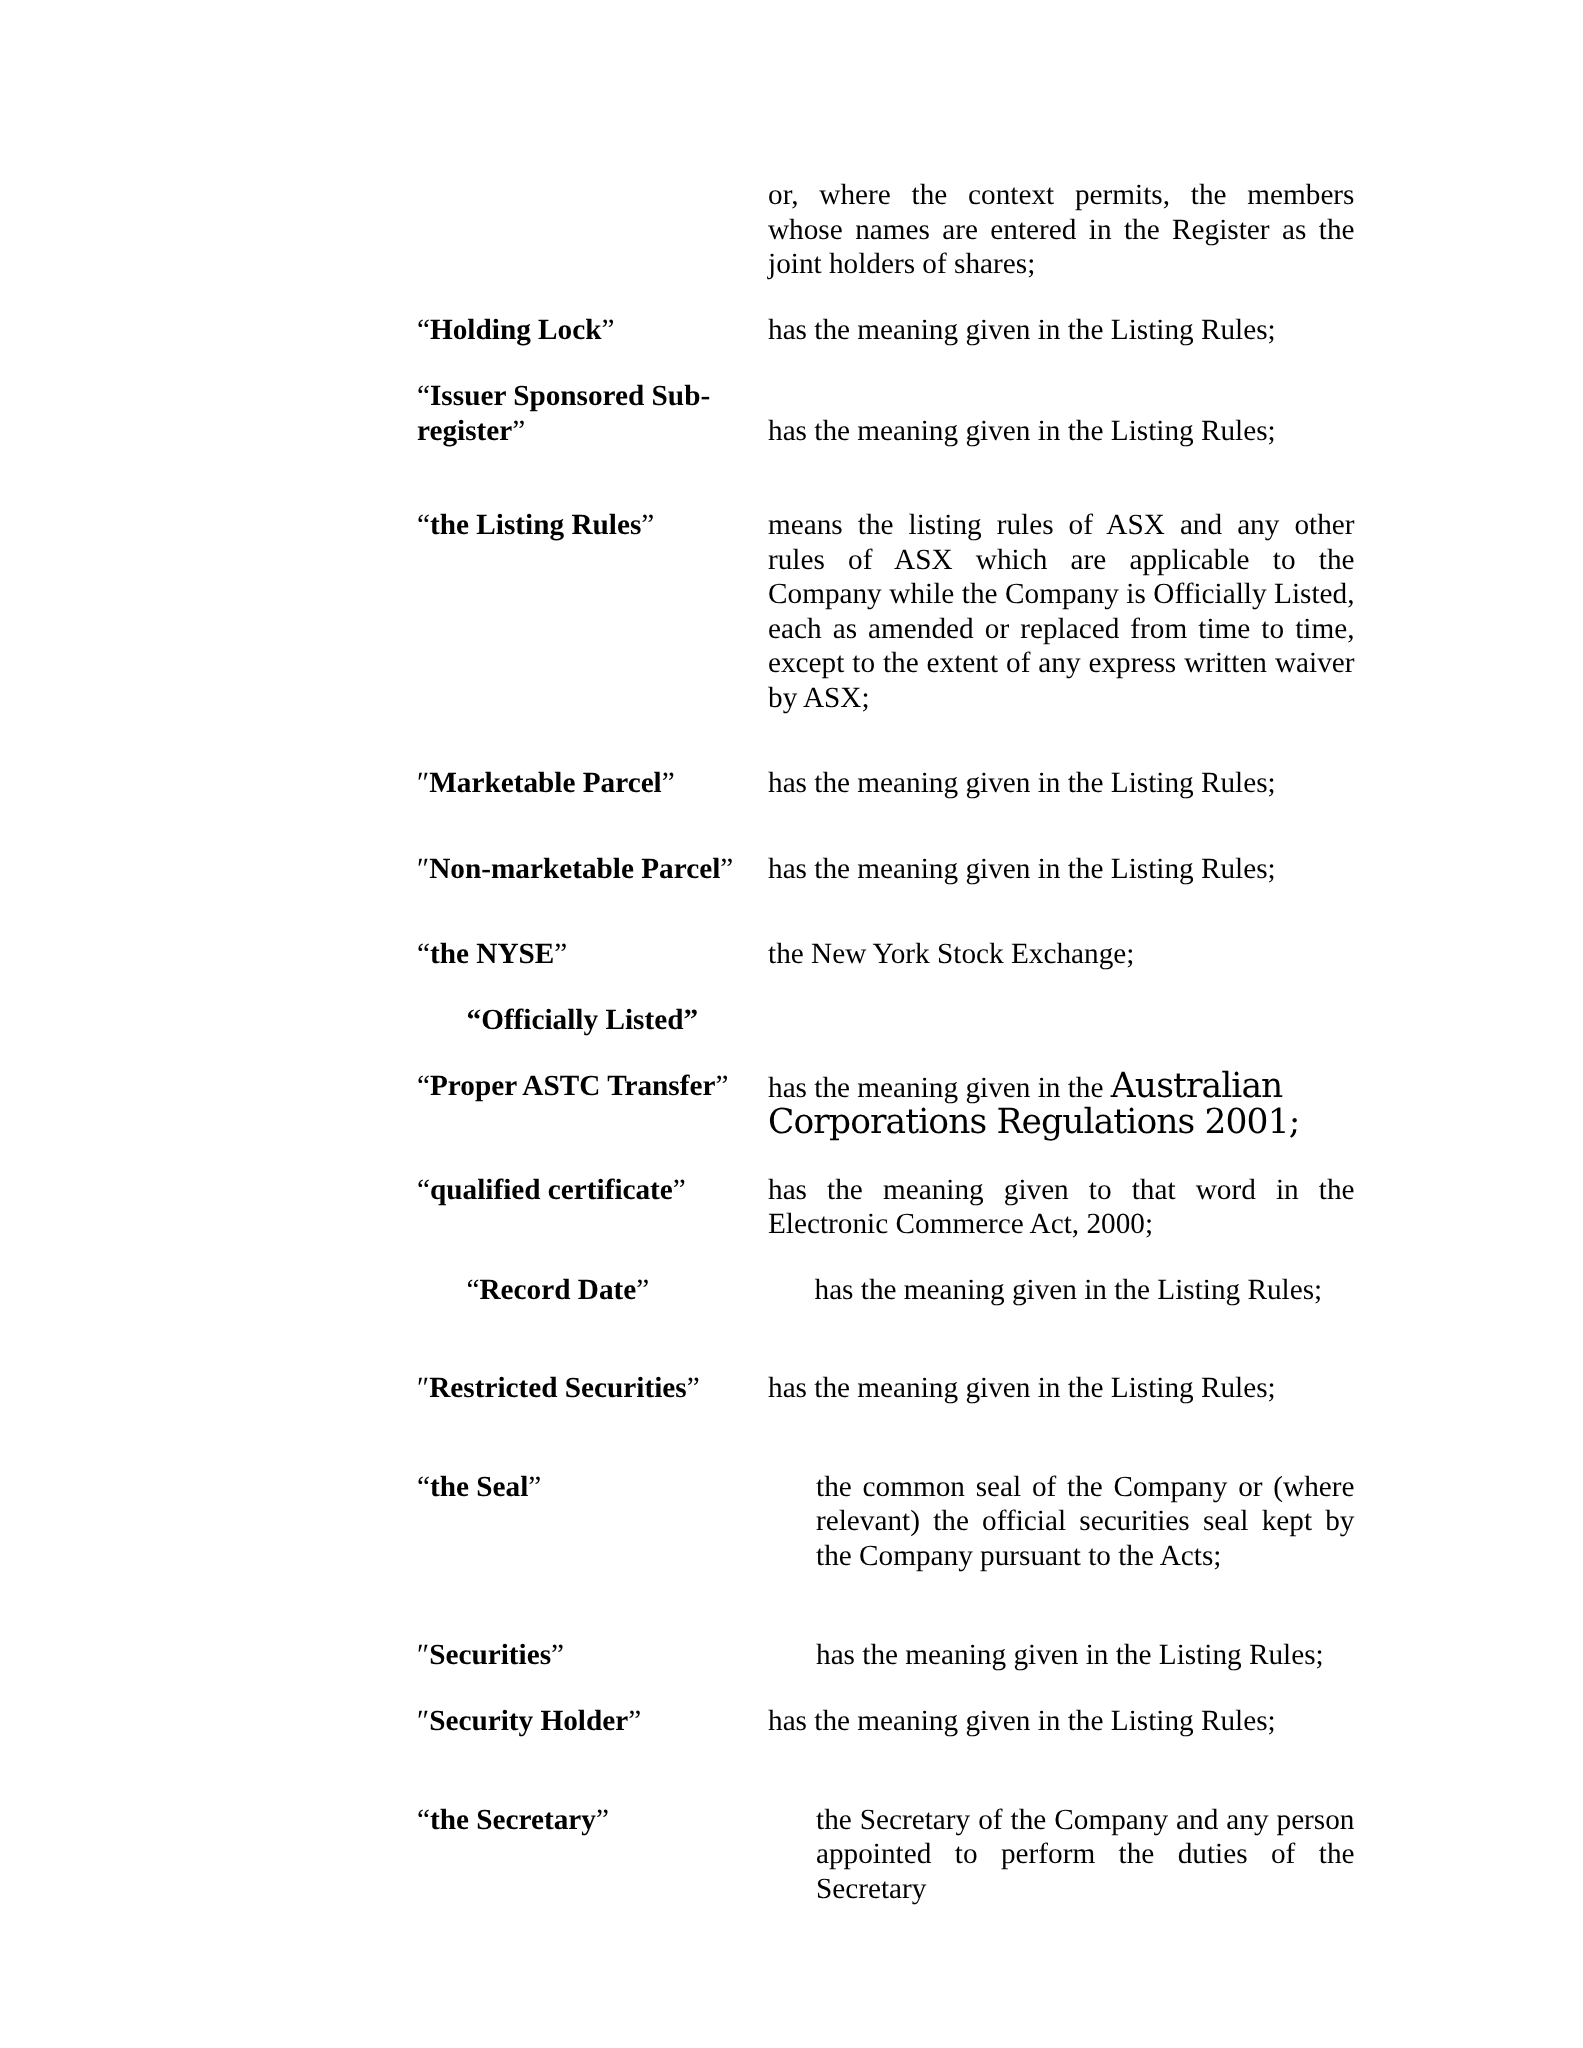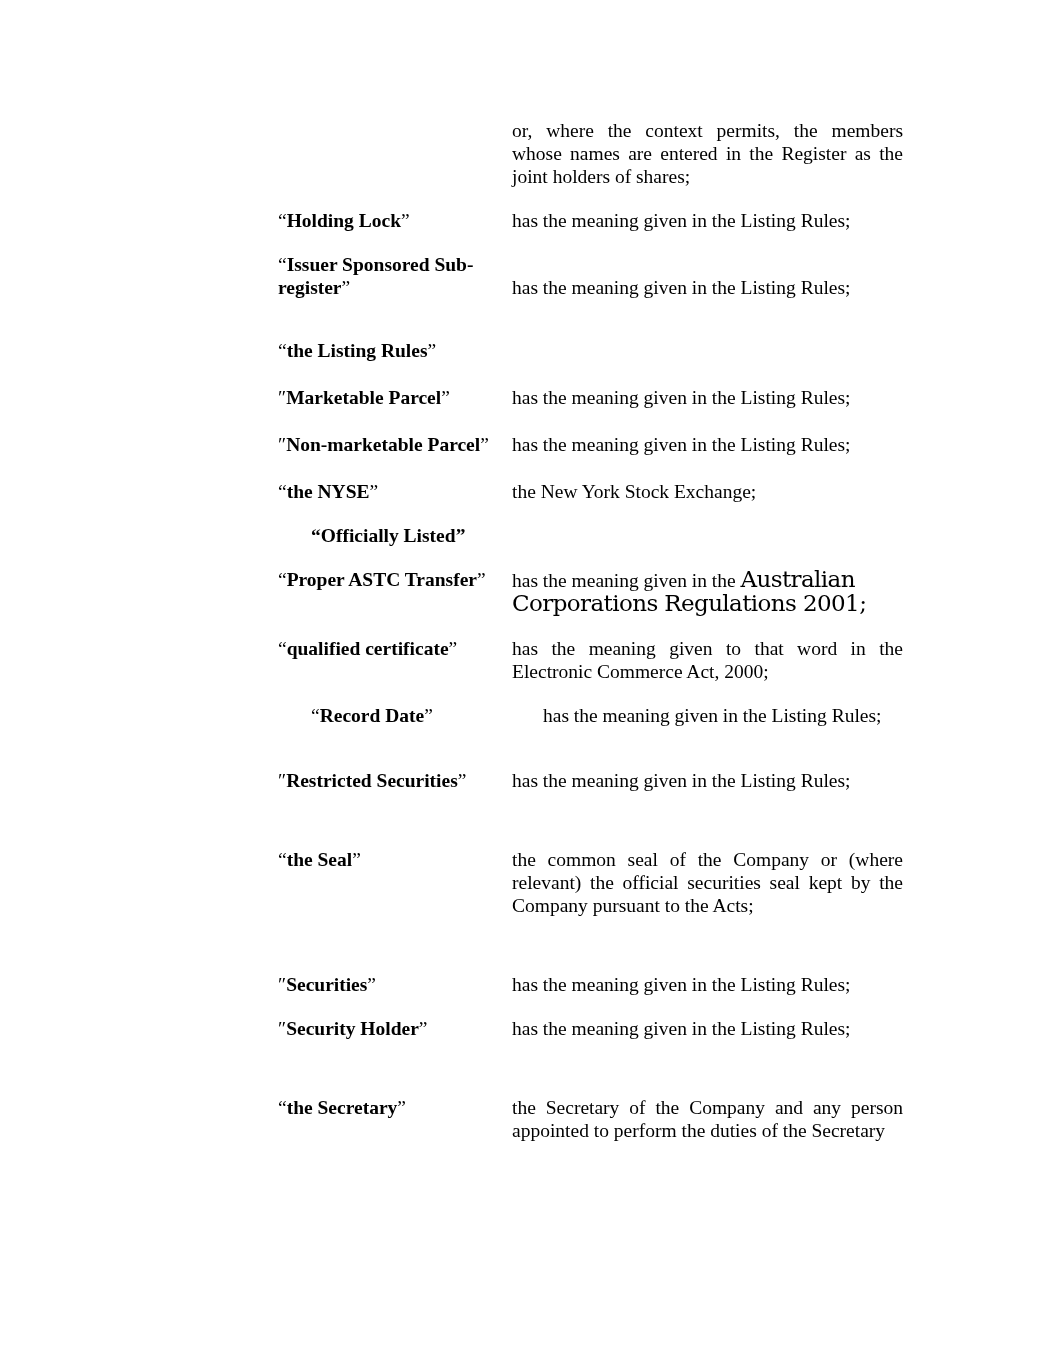--- a/index.html
+++ b/index.html
@@ -31,23 +31,23 @@
   .def.def-indent { padding-left: 5px; box-sizing: border-box; }
   .just { text-align: justify; text-align-last: left; }
   .alt-font {
     font-family: "DejaVu Serif", serif;
     font-size: 23px;
     letter-spacing: -0.6px;
   }
   .bottom-align { align-items: flex-end; }
   
   .gap-std  { margin-top: 21px; }
-  .gap-std2 { margin-top: 24px; }
+  .gap-std2 { margin-top: 34px; }
   .gap-lg   { margin-top: 40px; }
-  .gap-lg2  { margin-top: 56px; }
+  .gap-lg2  { margin-top: 43px; gap: 32px; }
 </style>
 </head>
 <body>
 
 <div class="page">
 
   <div class="row">
     <div class="term"></div>
     <div class="def just">or, where the context permits, the members whose names are entered in the Register as the joint holders of shares;</div>
   </div>
@@ -57,20 +57,21 @@
     <div class="def">has the meaning given in the Listing Rules;</div>
   </div>
 
   <div class="row gap-std bottom-align">
     <div class="term wrap"><span class="q">“</span><span class="t">Issuer Sponsored Sub-register</span><span class="q">”</span></div>
     <div class="def">has the meaning given in the Listing Rules;</div>
   </div>
 
   <div class="row gap-lg">
     <div class="term"><span class="q">“</span><span class="t">the Listing Rules</span><span class="q">”</span></div>
+    <div class="def just">means the listing rules of ASX and any other rules of ASX which are applicable to the Company while the Company is Officially Listed, each as amended or replaced from time to time, except to the extent of any express written waiver by ASX;</div>
   </div>
 
   <div class="row gap-std2">
     <div class="term"><span class="q">″</span><span class="t">Marketable Parcel</span><span class="q">”</span></div>
     <div class="def">has the meaning given in the Listing Rules;</div>
   </div>
 
   <div class="row gap-std2">
     <div class="term"><span class="q">″</span><span class="t">Non-marketable Parcel</span><span class="q">”</span></div>
     <div class="def">has the meaning given in the Listing Rules;</div>

